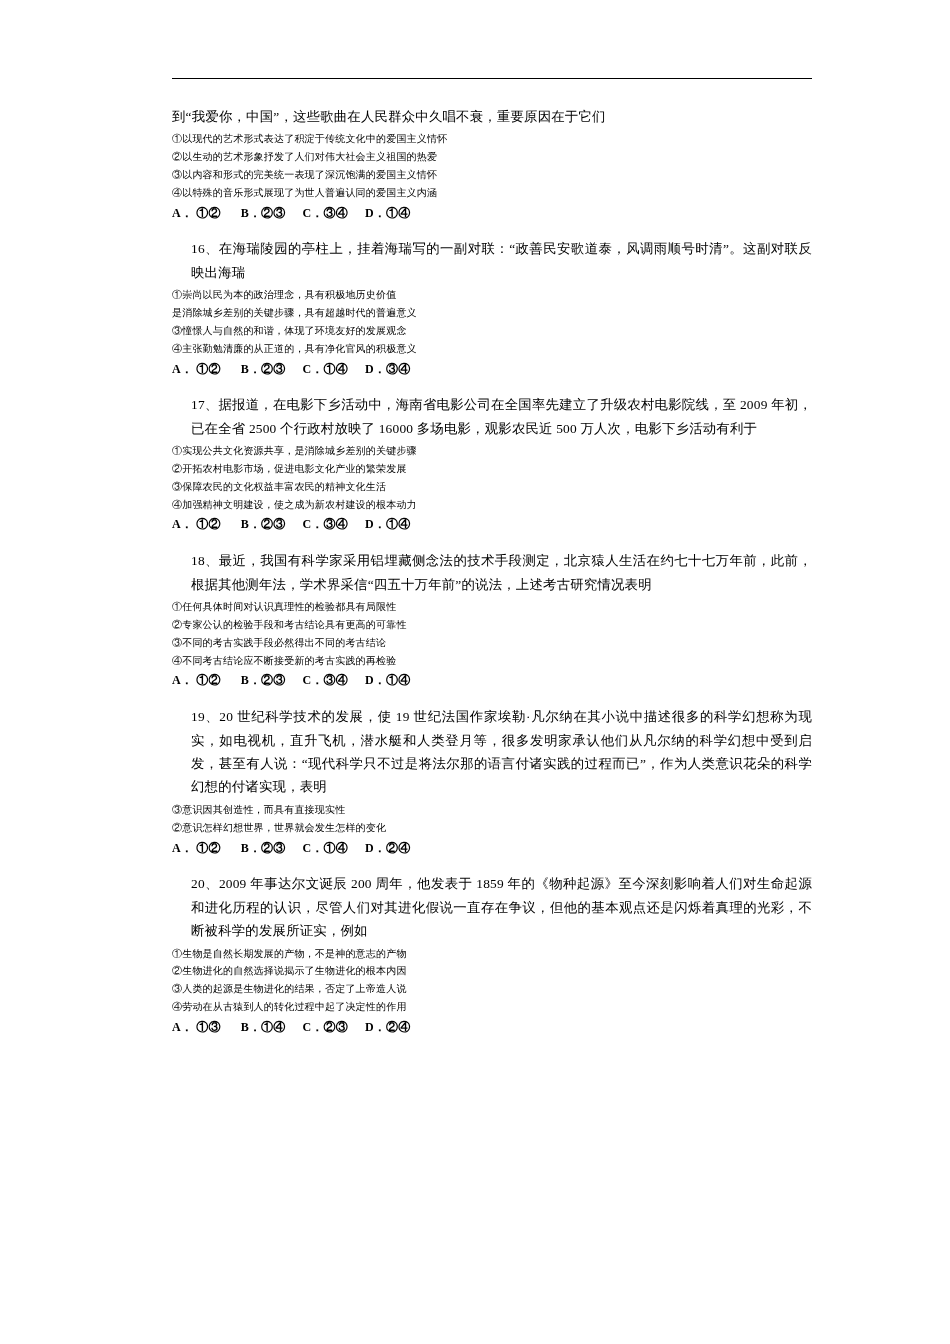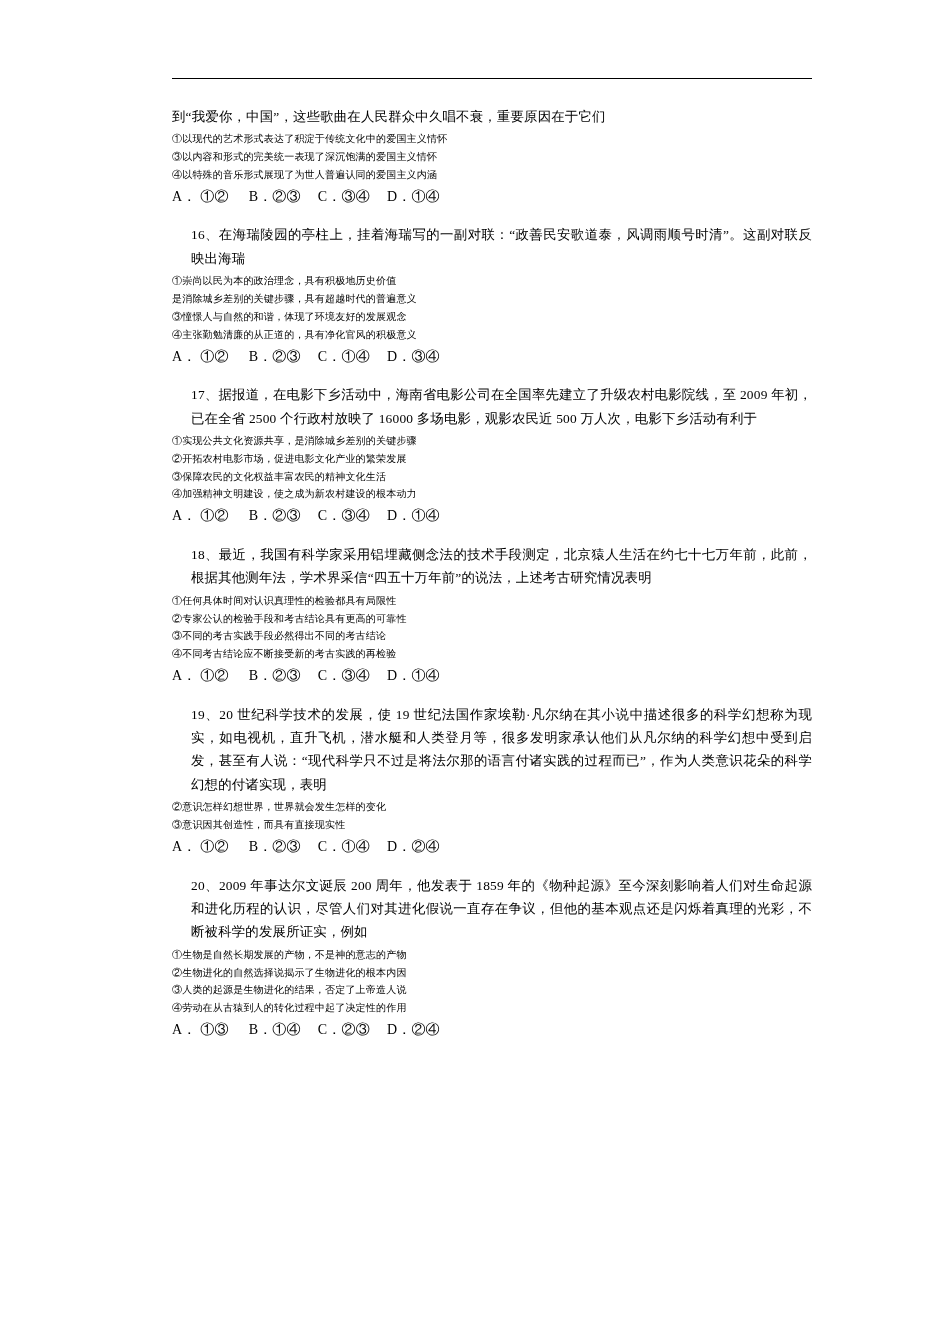--- a/index.html
+++ b/index.html
@@ -45,24 +45,25 @@
   .first-line {
     margin-top: 0;
   }
   .opt {
     font-size: 10px;
     line-height: 1.78;
     margin: 0;
     letter-spacing: 0.2px;
   }
   .answers {
-    font-size: 14px;
+    font-size: 12px;
     line-height: 1.9;
     margin: 0 0 2px 0;
     letter-spacing: 0.2px;
+    font-weight: bold;
   }
   .answers span.a-item {
     display: inline-block;
   }
   .gap1 { display: inline-block; width: 20px; }
   .gap2 { display: inline-block; width: 17px; }
   .footer {
     position: absolute;
     left: 0;
     right: 0;
@@ -80,20 +81,21 @@
 <body>
 
 <div class="page">
   <div class="content">
 
     <div class="top-rule"></div>
 
     <div class="q-block">
       <p class="qtext first-line">到“我爱你，中国”，这些歌曲在人民群众中久唱不衰，重要原因在于它们</p>
       <p class="opt">①以现代的艺术形式表达了积淀于传统文化中的爱国主义情怀</p>
+      <p class="opt">②以生动的艺术形象抒发了人们对伟大社会主义祖国的热爱</p>
       <p class="opt">③以内容和形式的完美统一表现了深沉饱满的爱国主义情怀</p>
       <p class="opt">④以特殊的音乐形式展现了为世人普遍认同的爱国主义内涵</p>
       <p class="answers">
         <span class="a-item">A． ①②</span><span class="gap1"></span><span class="a-item">B．②③</span><span class="gap2"></span><span class="a-item">C．③④</span><span class="gap2"></span><span class="a-item">D．①④</span>
       </p>
     </div>
 
     <div class="q-block">
       <p class="qtext stem">16、在海瑞陵园的亭柱上，挂着海瑞写的一副对联：“政善民安歌道泰，风调雨顺号时清”。这副对联反映出海瑞</p>
       <p class="opt">①崇尚以民为本的政治理念，具有积极地历史价值</p>
@@ -122,22 +124,22 @@
       <p class="opt">②专家公认的检验手段和考古结论具有更高的可靠性</p>
       <p class="opt">③不同的考古实践手段必然得出不同的考古结论</p>
       <p class="opt">④不同考古结论应不断接受新的考古实践的再检验</p>
       <p class="answers">
         <span class="a-item">A． ①②</span><span class="gap1"></span><span class="a-item">B．②③</span><span class="gap2"></span><span class="a-item">C．③④</span><span class="gap2"></span><span class="a-item">D．①④</span>
       </p>
     </div>
 
     <div class="q-block">
       <p class="qtext stem">19、20 世纪科学技术的发展，使 19 世纪法国作家埃勒·凡尔纳在其小说中描述很多的科学幻想称为现实，如电视机，直升飞机，潜水艇和人类登月等，很多发明家承认他们从凡尔纳的科学幻想中受到启发，甚至有人说：“现代科学只不过是将法尔那的语言付诸实践的过程而已”，作为人类意识花朵的科学幻想的付诸实现，表明</p>
+      <p class="opt">③意识因其创造性，而具有直接现实性</p>
       <p class="opt">②意识怎样幻想世界，世界就会发生怎样的变化</p>
-      <p class="opt">③意识因其创造性，而具有直接现实性</p>
       <p class="answers">
         <span class="a-item">A． ①②</span><span class="gap1"></span><span class="a-item">B．②③</span><span class="gap2"></span><span class="a-item">C．①④</span><span class="gap2"></span><span class="a-item">D．②④</span>
       </p>
     </div>
 
     <div class="q-block">
       <p class="qtext stem">20、2009 年事达尔文诞辰 200 周年，他发表于 1859 年的《物种起源》至今深刻影响着人们对生命起源和进化历程的认识，尽管人们对其进化假说一直存在争议，但他的基本观点还是闪烁着真理的光彩，不断被科学的发展所证实，例如</p>
       <p class="opt">①生物是自然长期发展的产物，不是神的意志的产物</p>
       <p class="opt">②生物进化的自然选择说揭示了生物进化的根本内因</p>
       <p class="opt">③人类的起源是生物进化的结果，否定了上帝造人说</p>

